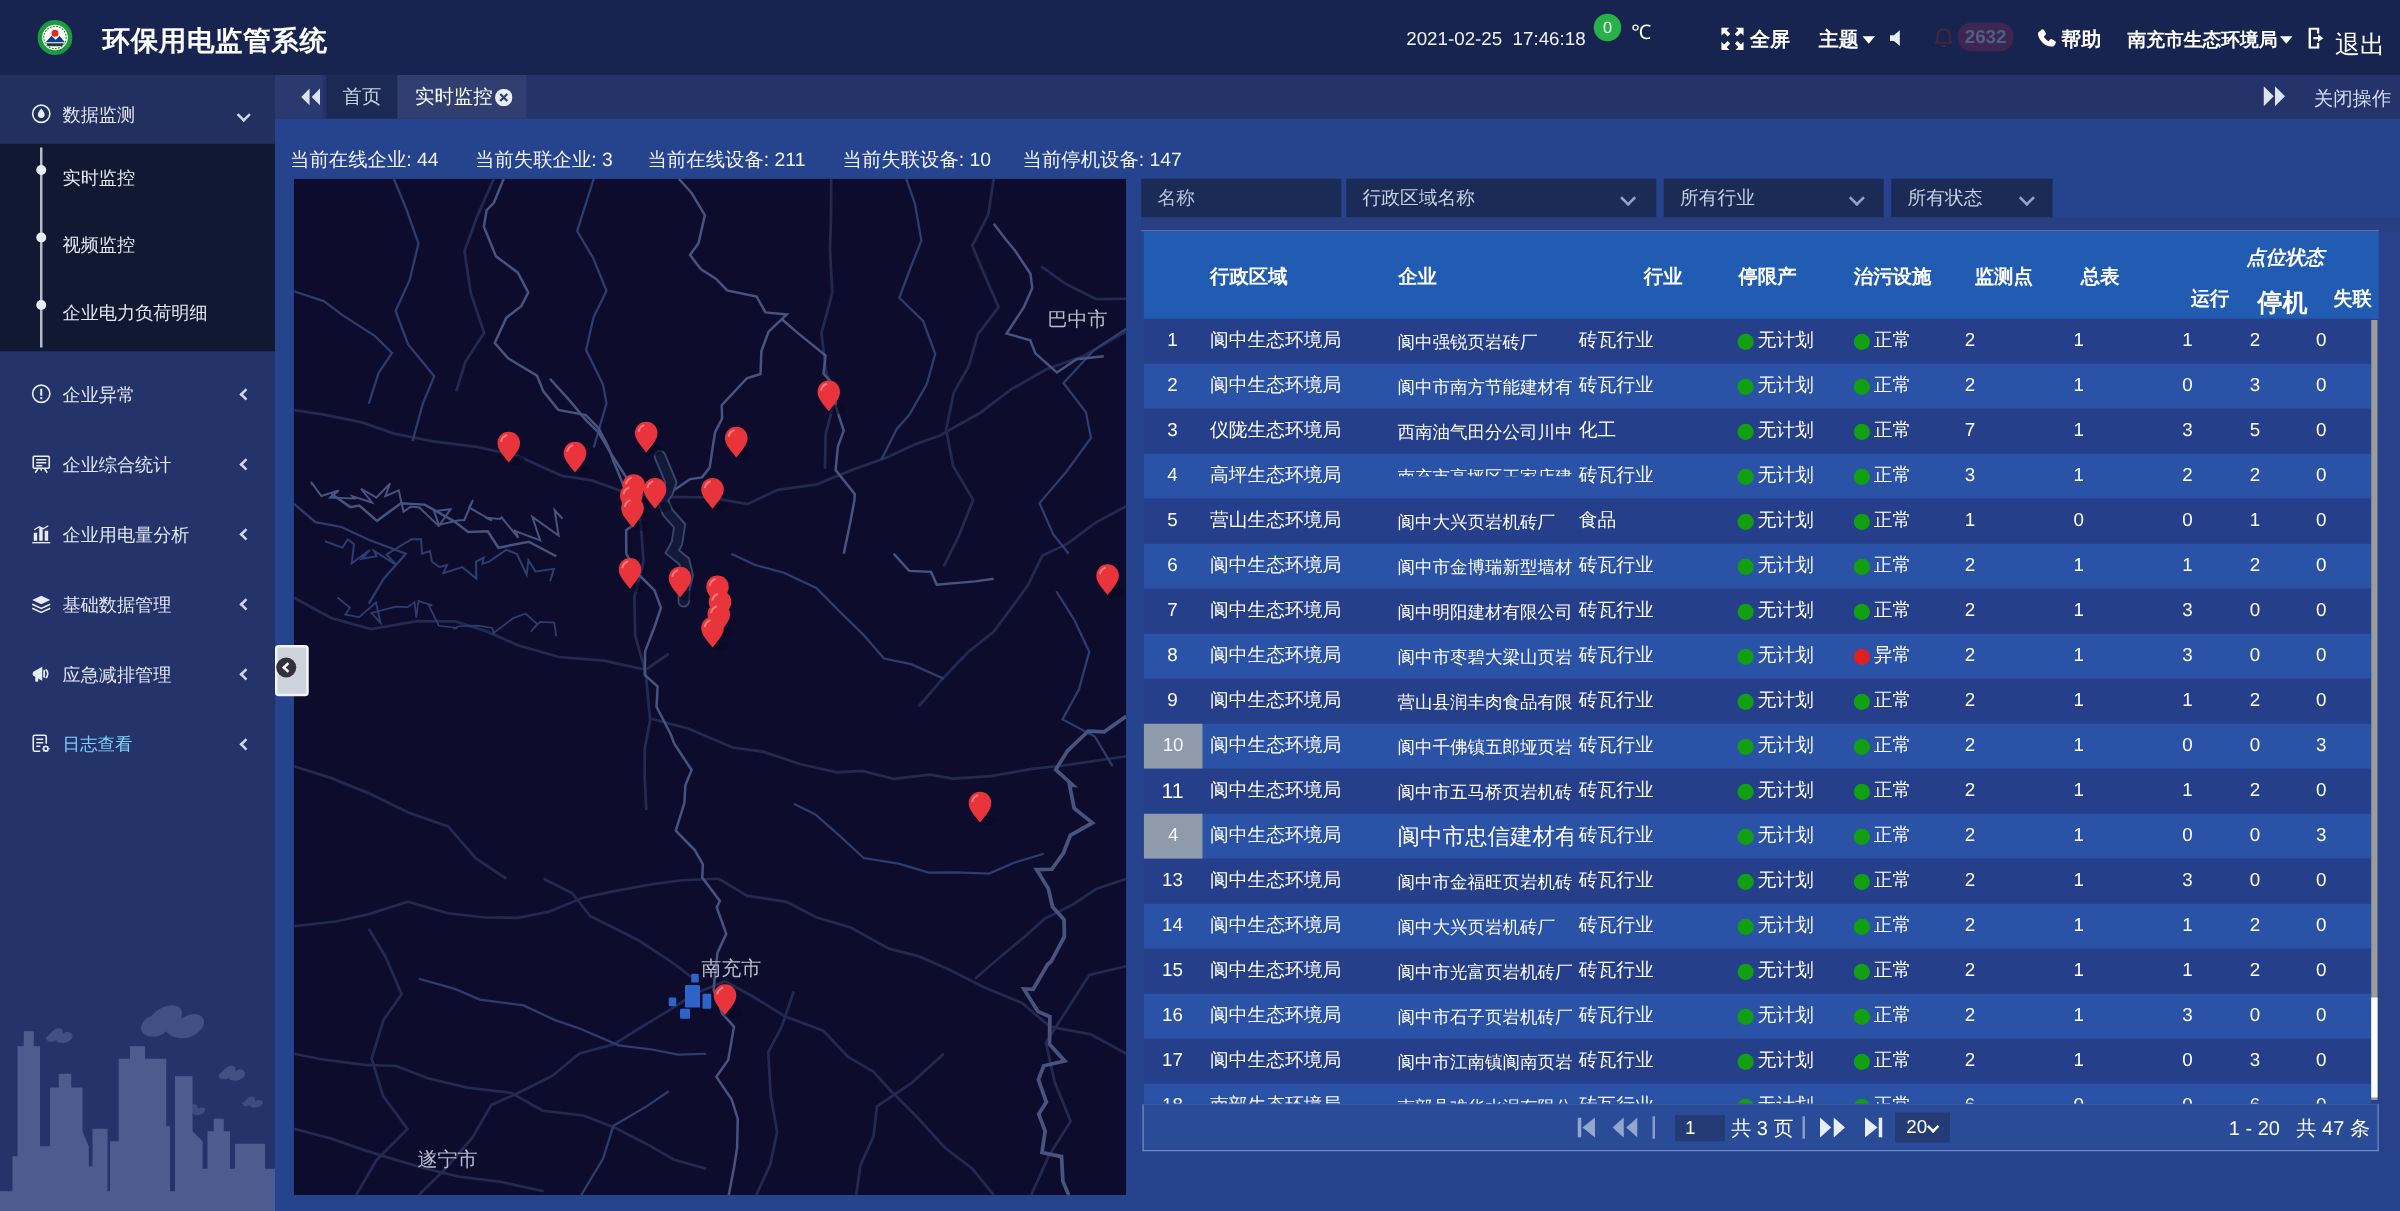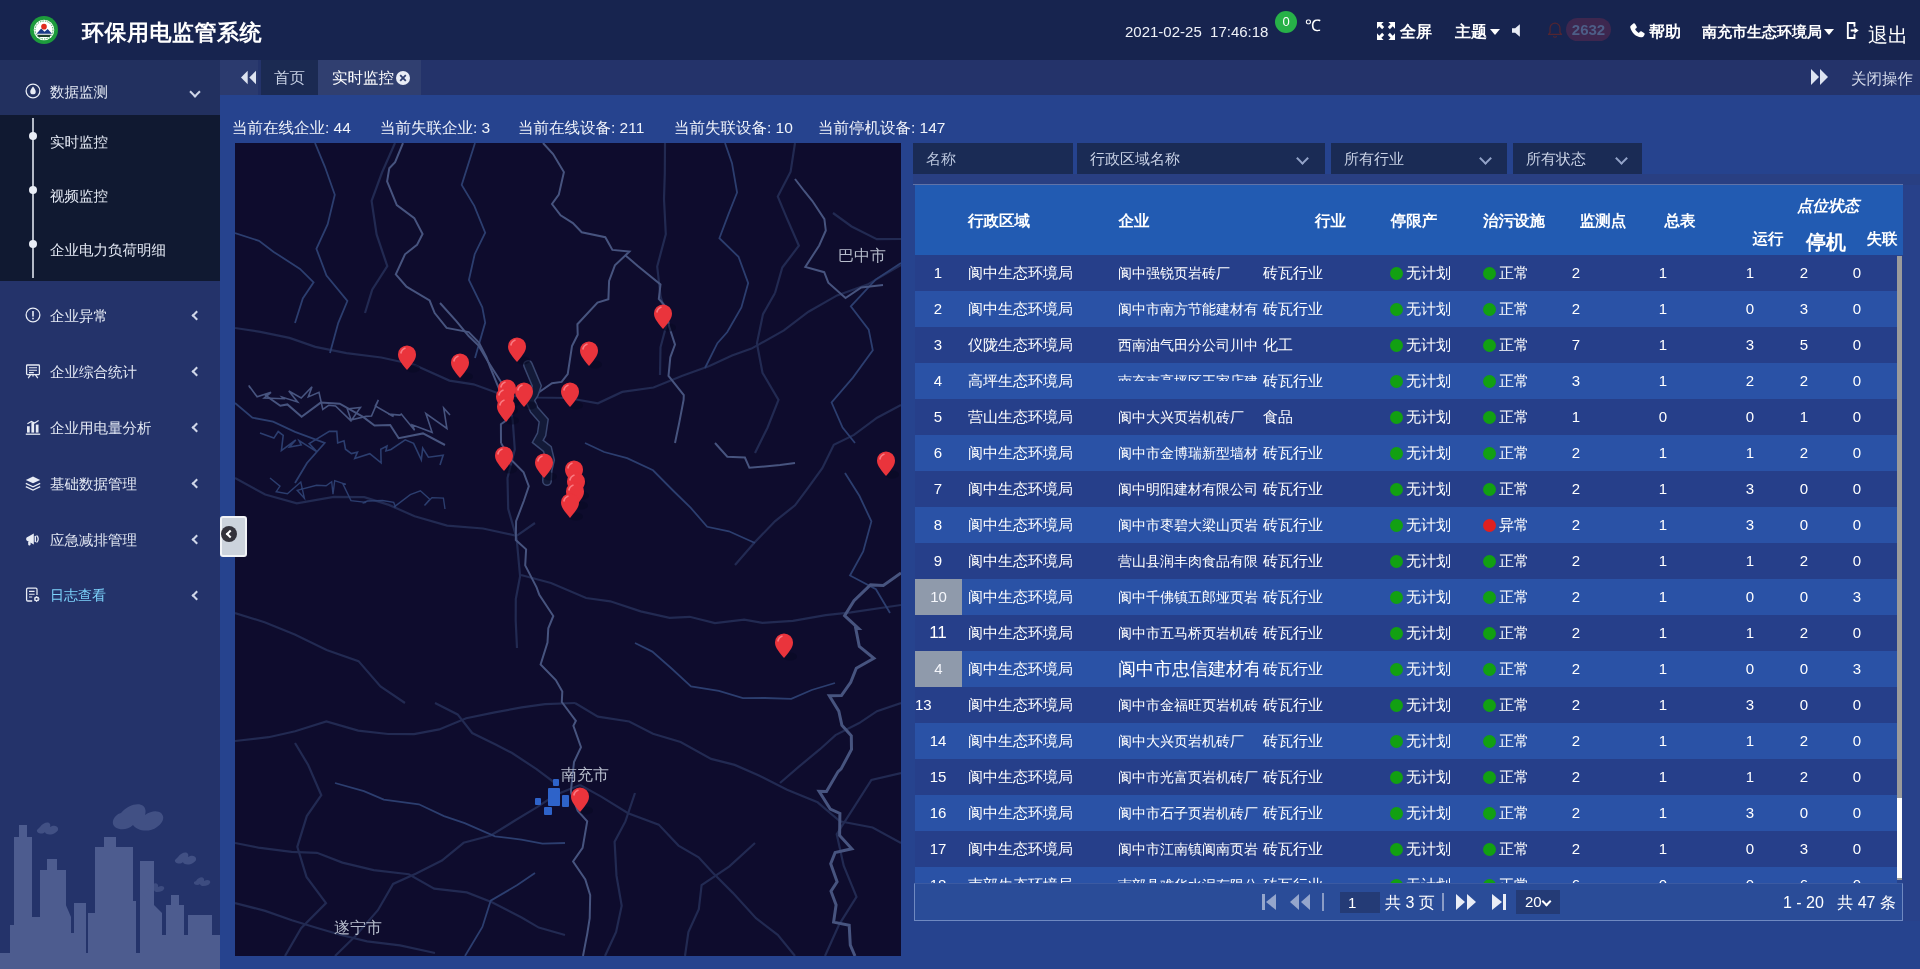--- a/index.html
+++ b/index.html
@@ -512,21 +512,21 @@
     <div class="a" style="left:475px;top:408px;width:13px;height:13px;border-radius:50%;background:#12a012"></div>
     <div class="a w" style="left:491px;top:396px;height:36px;font-size:15px;line-height:36px">无计划</div>
     <div class="a" style="left:568px;top:408px;width:13px;height:13px;border-radius:50%;background:#12a012"></div>
     <div class="a w" style="left:584px;top:396px;height:36px;font-size:15px;line-height:36px">正常</div>
     <div class="a w" style="left:636px;top:396px;width:50px;height:36px;font-size:15px;text-align:center;line-height:36px">2</div>
     <div class="a w" style="left:723px;top:396px;width:50px;height:36px;font-size:15px;text-align:center;line-height:36px">1</div>
     <div class="a w" style="left:810px;top:396px;width:50px;height:36px;font-size:15px;text-align:center;line-height:36px">0</div>
     <div class="a w" style="left:864px;top:396px;width:50px;height:36px;font-size:15px;text-align:center;line-height:36px">0</div>
     <div class="a w" style="left:917px;top:396px;width:50px;height:36px;font-size:15px;text-align:center;line-height:36px">3</div>
     <div class="a" style="left:0;top:432px;width:982px;height:36px;background:#263f8a"></div>
-    <div class="a w" style="left:0;top:432px;width:46px;height:36px;font-size:15px;text-align:left;line-height:36px">13</div>
+    <div class="a w" style="left:0;top:432px;width:46px;height:36px;font-size:15px;text-align:center;line-height:36px">13</div>
     <div class="a w" style="left:53px;top:432px;height:36px;font-size:15px;line-height:36px">阆中生态环境局</div>
     <div class="a w" style="left:203px;top:432px;width:140px;height:36px;font-size:14px;line-height:36px;white-space:nowrap;overflow:hidden">阆中市金福旺页岩机砖</div>
     <div class="a w" style="left:348px;top:432px;height:36px;font-size:15px;line-height:36px">砖瓦行业</div>
     <div class="a" style="left:475px;top:444px;width:13px;height:13px;border-radius:50%;background:#12a012"></div>
     <div class="a w" style="left:491px;top:432px;height:36px;font-size:15px;line-height:36px">无计划</div>
     <div class="a" style="left:568px;top:444px;width:13px;height:13px;border-radius:50%;background:#12a012"></div>
     <div class="a w" style="left:584px;top:432px;height:36px;font-size:15px;line-height:36px">正常</div>
     <div class="a w" style="left:636px;top:432px;width:50px;height:36px;font-size:15px;text-align:center;line-height:36px">2</div>
     <div class="a w" style="left:723px;top:432px;width:50px;height:36px;font-size:15px;text-align:center;line-height:36px">1</div>
     <div class="a w" style="left:810px;top:432px;width:50px;height:36px;font-size:15px;text-align:center;line-height:36px">3</div>

